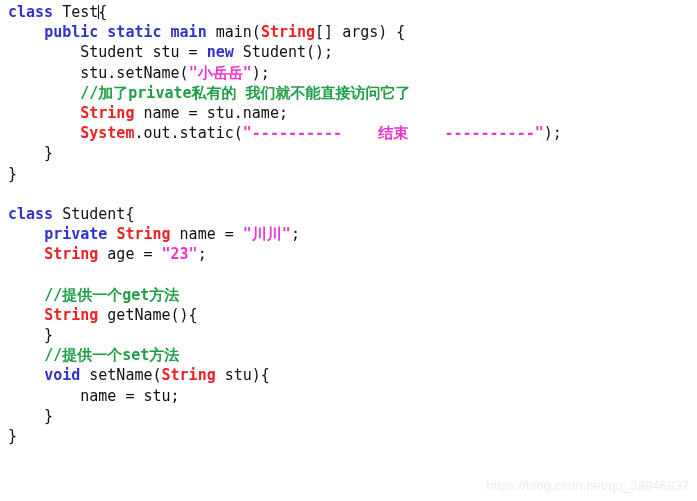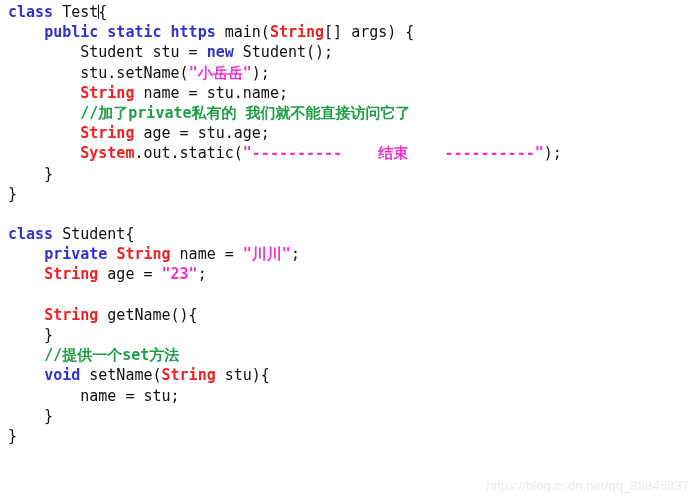--- a/index.html
+++ b/index.html
@@ -54,34 +54,34 @@
     color: #ececec;
     white-space: pre;
     letter-spacing: 0.1px;
   }
 </style>
 </head>
 <body>
 
 <div id="code-editor">
     <div class="code-line"><span class="tok t-kw">class </span><span class="tok t-pln">Test</span><span class="cursor"></span><span class="tok t-pln">{</span></div>
-    <div class="code-line"><span class="tok t-pln">    </span><span class="tok t-kw">public static https </span><span class="tok t-pln">main(</span><span class="tok t-type">String</span><span class="tok t-pln">[] args) {</span></div>
+    <div class="code-line"><span class="tok t-pln">    </span><span class="tok t-kw">public static main </span><span class="tok t-pln">main(</span><span class="tok t-type">String</span><span class="tok t-pln">[] args) {</span></div>
     <div class="code-line"><span class="tok t-pln">        Student stu = </span><span class="tok t-kw">new </span><span class="tok t-pln">Student();</span></div>
     <div class="code-line"><span class="tok t-pln">        stu.setName(</span><span class="tok t-str">"小岳岳"</span><span class="tok t-pln">);</span></div>
+    <div class="code-line"><span class="tok t-pln">        </span><span class="tok t-cmt">//加了private私有的 我们就不能直接访问它了</span></div>
     <div class="code-line"><span class="tok t-pln">        </span><span class="tok t-type">String</span><span class="tok t-pln"> name = stu.name;</span></div>
-    <div class="code-line"><span class="tok t-pln">        </span><span class="tok t-cmt">//加了private私有的 我们就不能直接访问它了</span></div>
-    <div class="code-line"><span class="tok t-pln">        </span><span class="tok t-type">String</span><span class="tok t-pln"> age = stu.age;</span></div>
     <div class="code-line"><span class="tok t-pln">        </span><span class="tok t-type">System</span><span class="tok t-pln">.out.static(</span><span class="tok t-str">"----------    结束    ----------"</span><span class="tok t-pln">);</span></div>
     <div class="code-line"><span class="tok t-pln">    }</span></div>
     <div class="code-line"><span class="tok t-pln">}</span></div>
     <div class="code-line">&nbsp;</div>
     <div class="code-line"><span class="tok t-kw">class </span><span class="tok t-pln">Student{</span></div>
     <div class="code-line"><span class="tok t-pln">    </span><span class="tok t-kw">private </span><span class="tok t-type">String</span><span class="tok t-pln"> name = </span><span class="tok t-str">"川川"</span><span class="tok t-pln">;</span></div>
     <div class="code-line"><span class="tok t-pln">    </span><span class="tok t-type">String</span><span class="tok t-pln"> age = </span><span class="tok t-str">"23"</span><span class="tok t-pln">;</span></div>
     <div class="code-line">&nbsp;</div>
+    <div class="code-line"><span class="tok t-pln">    </span><span class="tok t-cmt">//提供一个get方法</span></div>
     <div class="code-line"><span class="tok t-pln">    </span><span class="tok t-type">String</span><span class="tok t-pln"> getName(){</span></div>
     <div class="code-line"><span class="tok t-pln">    }</span></div>
     <div class="code-line"><span class="tok t-pln">    </span><span class="tok t-cmt">//提供一个set方法</span></div>
     <div class="code-line"><span class="tok t-pln">    </span><span class="tok t-kw">void </span><span class="tok t-pln">setName(</span><span class="tok t-type">String</span><span class="tok t-pln"> stu){</span></div>
     <div class="code-line"><span class="tok t-pln">        name = stu;</span></div>
     <div class="code-line"><span class="tok t-pln">    }</span></div>
     <div class="code-line"><span class="tok t-pln">}</span></div>
   </div>
 
 <div id="watermark">https://blog.csdn.net/qq_38846837</div>

